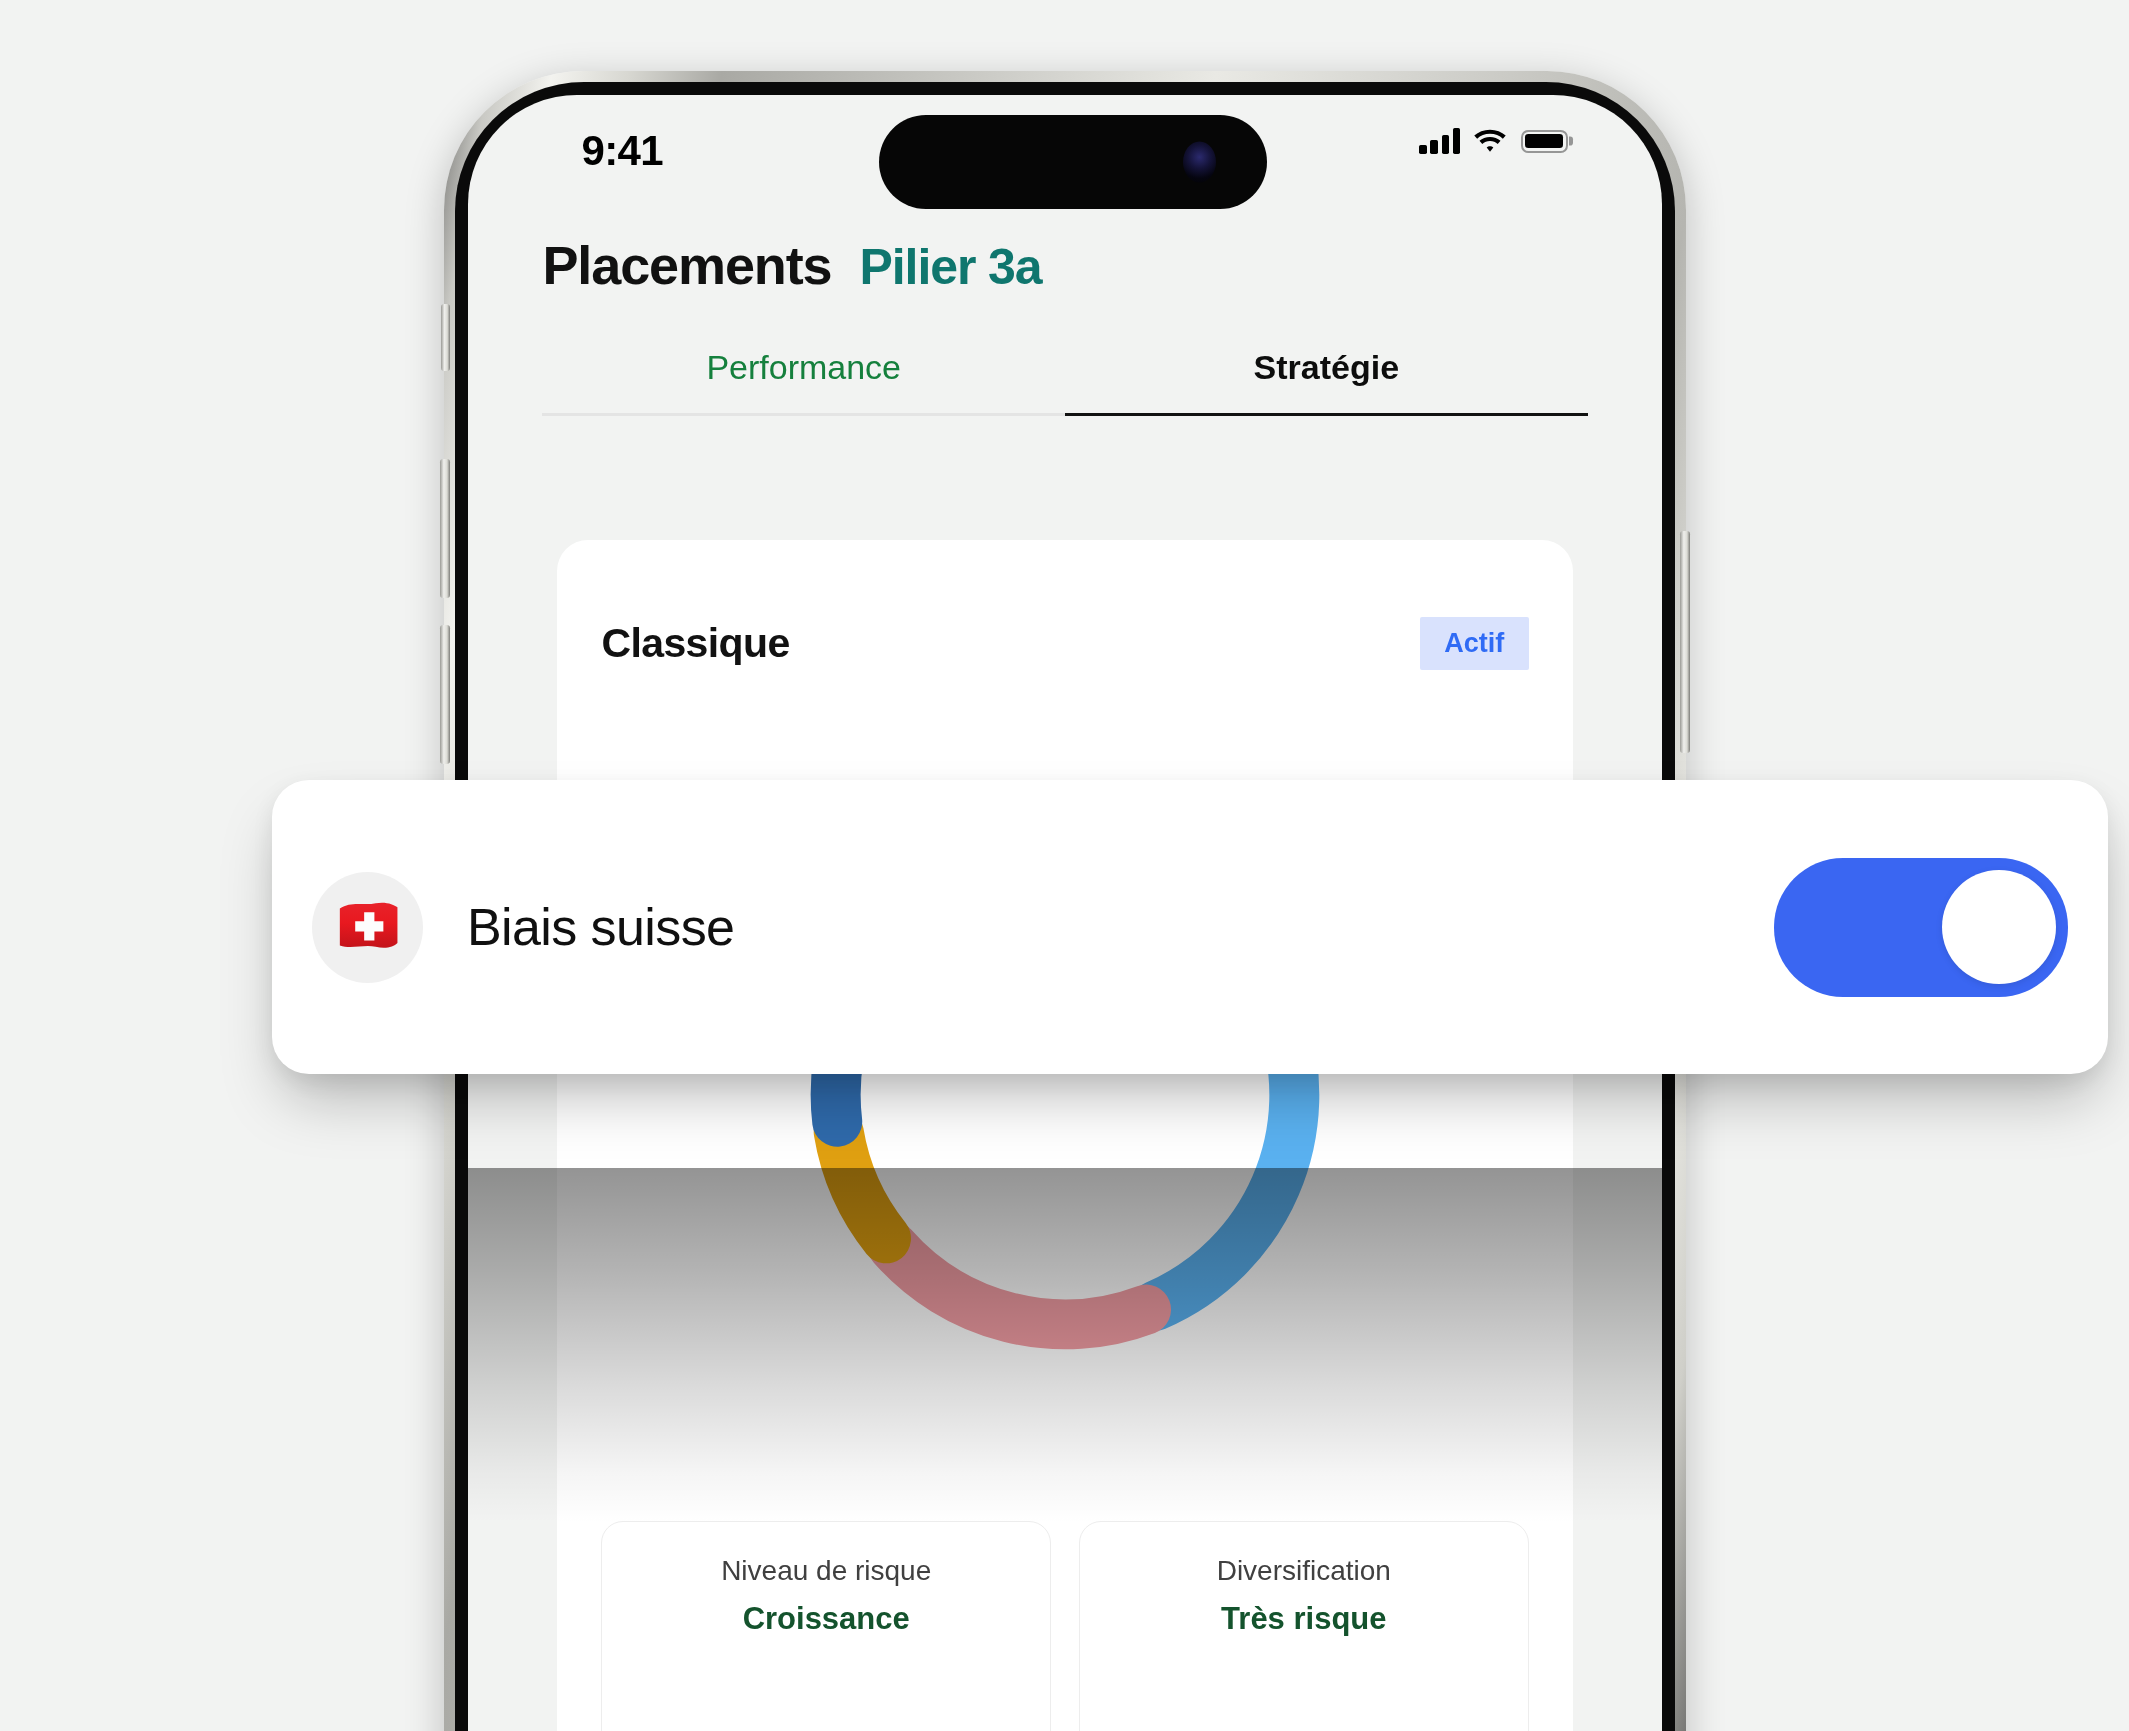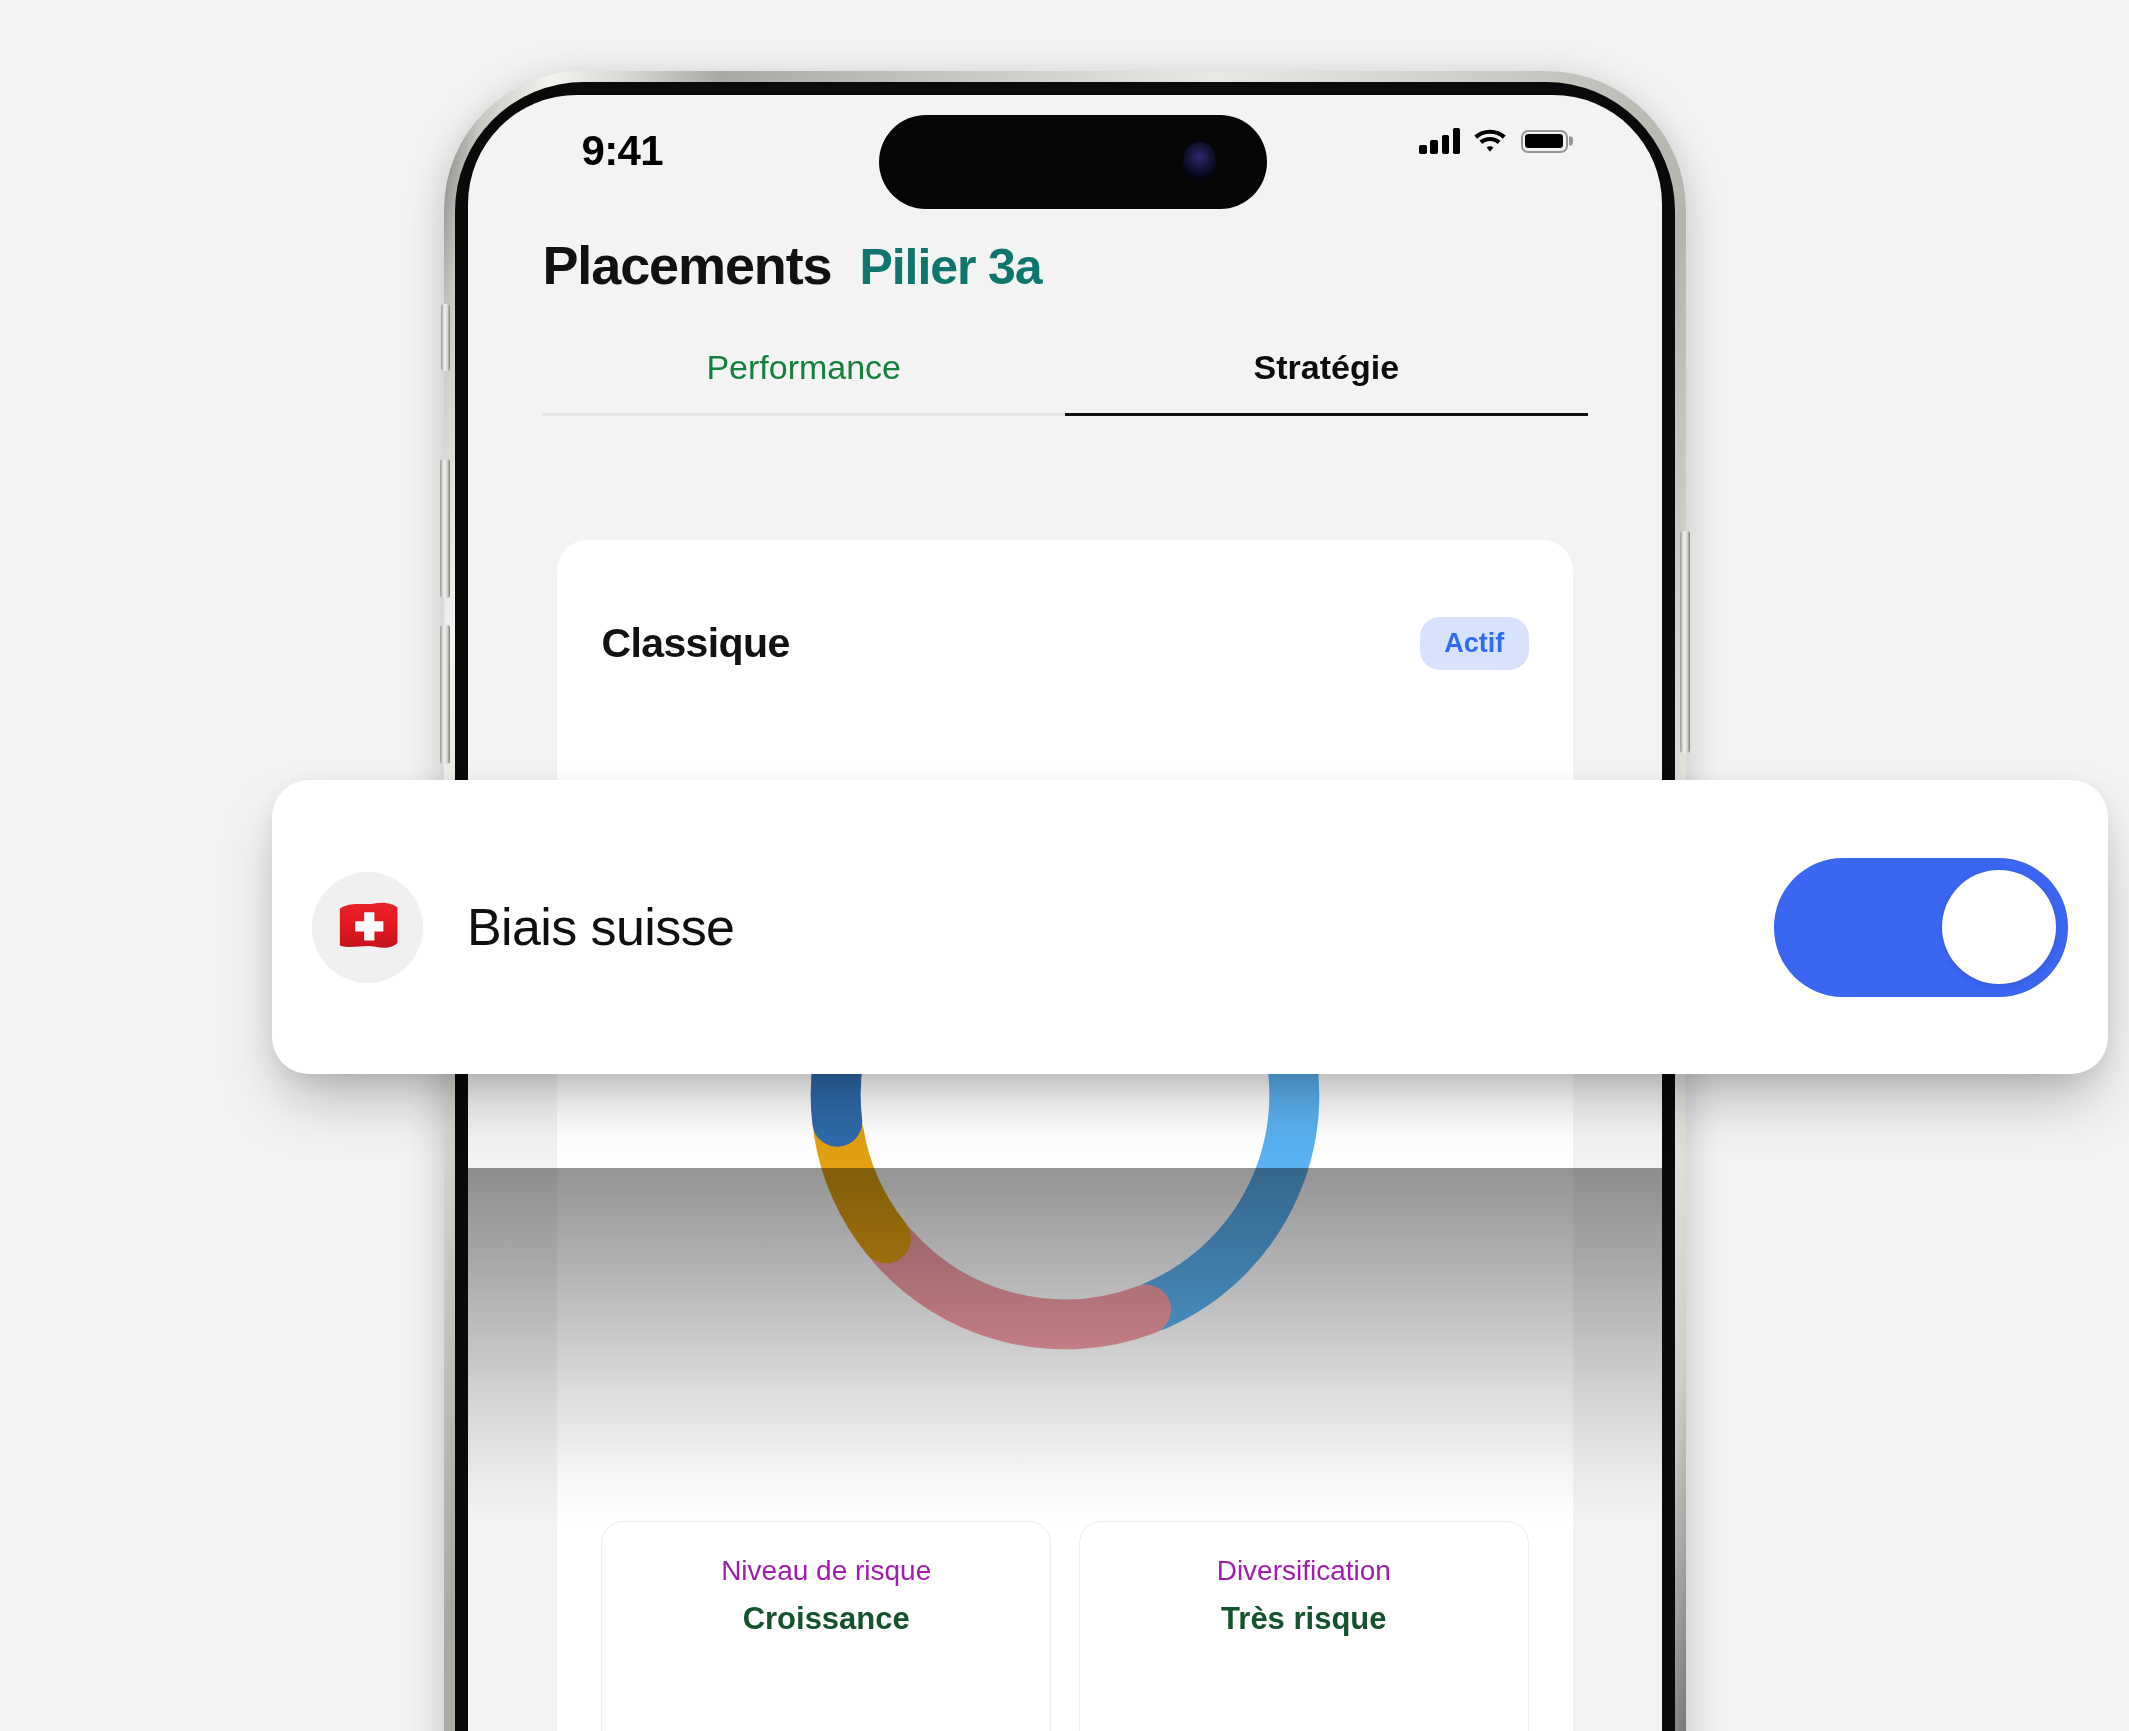--- a/index.html
+++ b/index.html
@@ -119,39 +119,39 @@
     background:#fff;border-radius:31px;
   }
   .sc-head{
     position:absolute;left:44px;right:44px;top:77px;
     display:flex;align-items:center;justify-content:space-between;
   }
   .sc-name{font-size:41px;font-weight:bold;color:#121212;letter-spacing:-0.6px;}
   .badge{
     background:#d9e2fd;color:#2f6bf5;
     font-size:27px;font-weight:bold;
-    padding:11px 24.4px;border-radius:20px;
+    padding:11px 24.4px;border-radius:2px;
   }
 
   
   .donut{
     position:absolute;left:50%;transform:translateX(-50%);
     top:261px;width:588px;height:588px;
   }
 
   
   .metrics{
     position:absolute;left:44px;right:44px;top:981px;
     display:flex;gap:28px;
   }
   .metric{
     flex:1;background:#fff;border:1.7px solid #ededed;border-radius:22px;
     padding:33px 0 0 0;height:233px;box-sizing:border-box;position:relative;
   }
-  .m-label{font-size:28px;color:#a21caf;text-align:center;}
+  .m-label{font-size:28px;color:#404040;text-align:center;}
   .m-value{font-size:31px;font-weight:bold;color:#14532d;text-align:center;margin-top:13.3px;}
 
   
   #float-card{
     position:absolute;
     left:272px;top:780px;width:1836px;height:294px;
     background:#fff;border-radius:37px;
     box-shadow:0 33px 61px -11px rgba(0,0,0,.26),
                0 7.8px 22px rgba(0,0,0,.07);
     display:flex;align-items:center;

